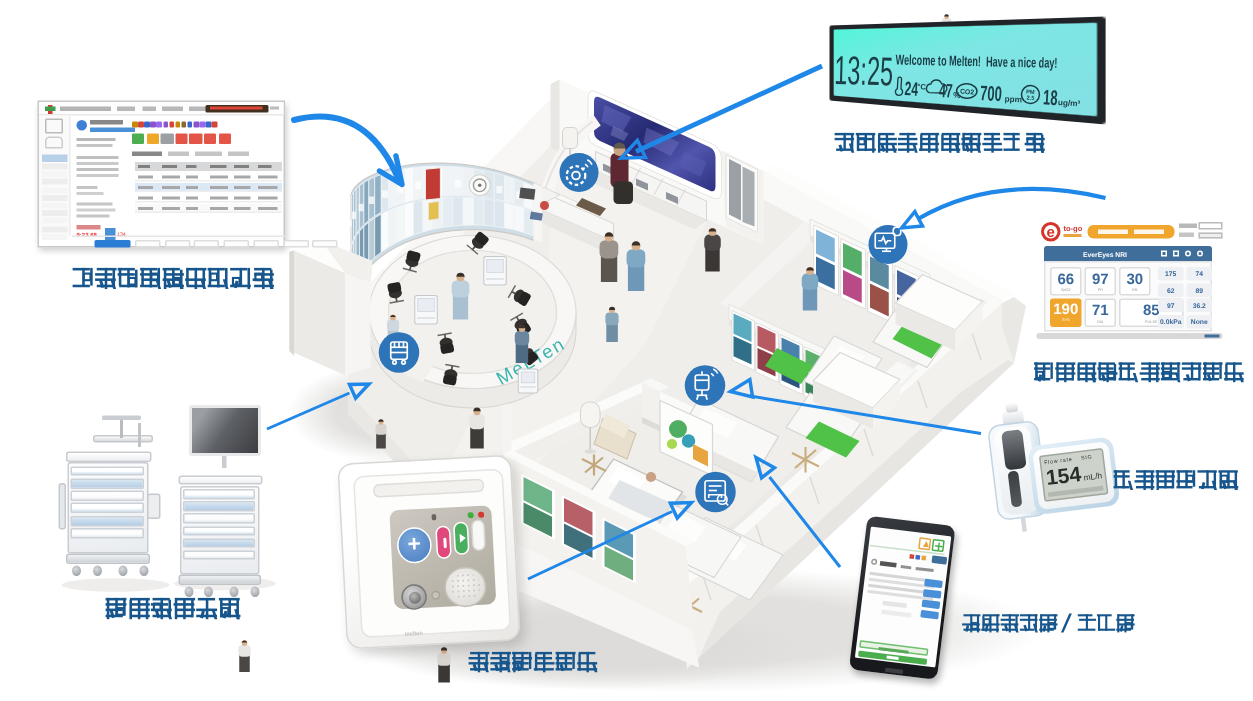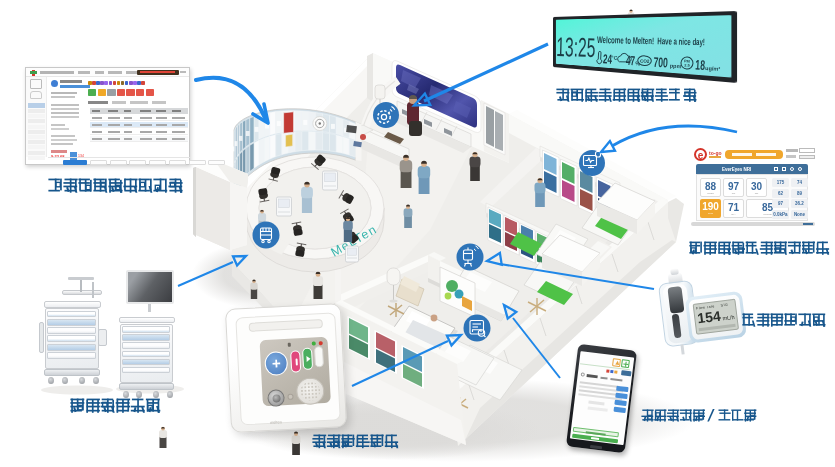--- a/index.html
+++ b/index.html
@@ -780,21 +780,21 @@
   <div style="position:absolute;right:4px;top:3px;width:30px;height:4px">
           <div style="position:absolute;left:0;width:4px;height:4px;border:0.7px solid #fff"></div>
           <div style="position:absolute;left:8px;width:4px;height:4px;border:0.7px solid #fff"></div>
           <div style="position:absolute;left:16px;width:4px;height:4px;border:0.7px solid #fff;border-radius:50%"></div>
           <div style="position:absolute;left:24px;width:4px;height:4px;border:0.7px solid #fff;border-radius:50%"></div>
         </div>
  </div>
 
  <div style="position:absolute;left:8px;top:29px;width:112px;height:47px;background:#fbfbfb;border:0.6px solid #e2e2e2">
   <div style="position:absolute;left:3px;top:3px;width:21px;height:19px;background:#fff;border:0.6px solid #dcdcdc;border-radius:2px;color:#39699c;text-align:center">
-          <div style="font-size:10px;font-weight:bold;margin-top:2px">88</div>
+          <div style="font-size:10px;font-weight:bold;margin-top:2px">66</div>
           <div style="font-size:2.5px;color:#999">SpO2</div>
         </div>
         <div style="position:absolute;left:26px;top:3px;width:21px;height:19px;background:#fff;border:0.6px solid #dcdcdc;border-radius:2px;color:#39699c;text-align:center">
           <div style="font-size:10px;font-weight:bold;margin-top:2px">97</div>
           <div style="font-size:2.5px;color:#999">PR</div>
         </div>
         <div style="position:absolute;left:49px;top:3px;width:21px;height:19px;background:#fff;border:0.6px solid #dcdcdc;border-radius:2px;color:#39699c;text-align:center">
           <div style="font-size:10px;font-weight:bold;margin-top:2px">30</div>
           <div style="font-size:2.5px;color:#999">RR</div>
         </div>

